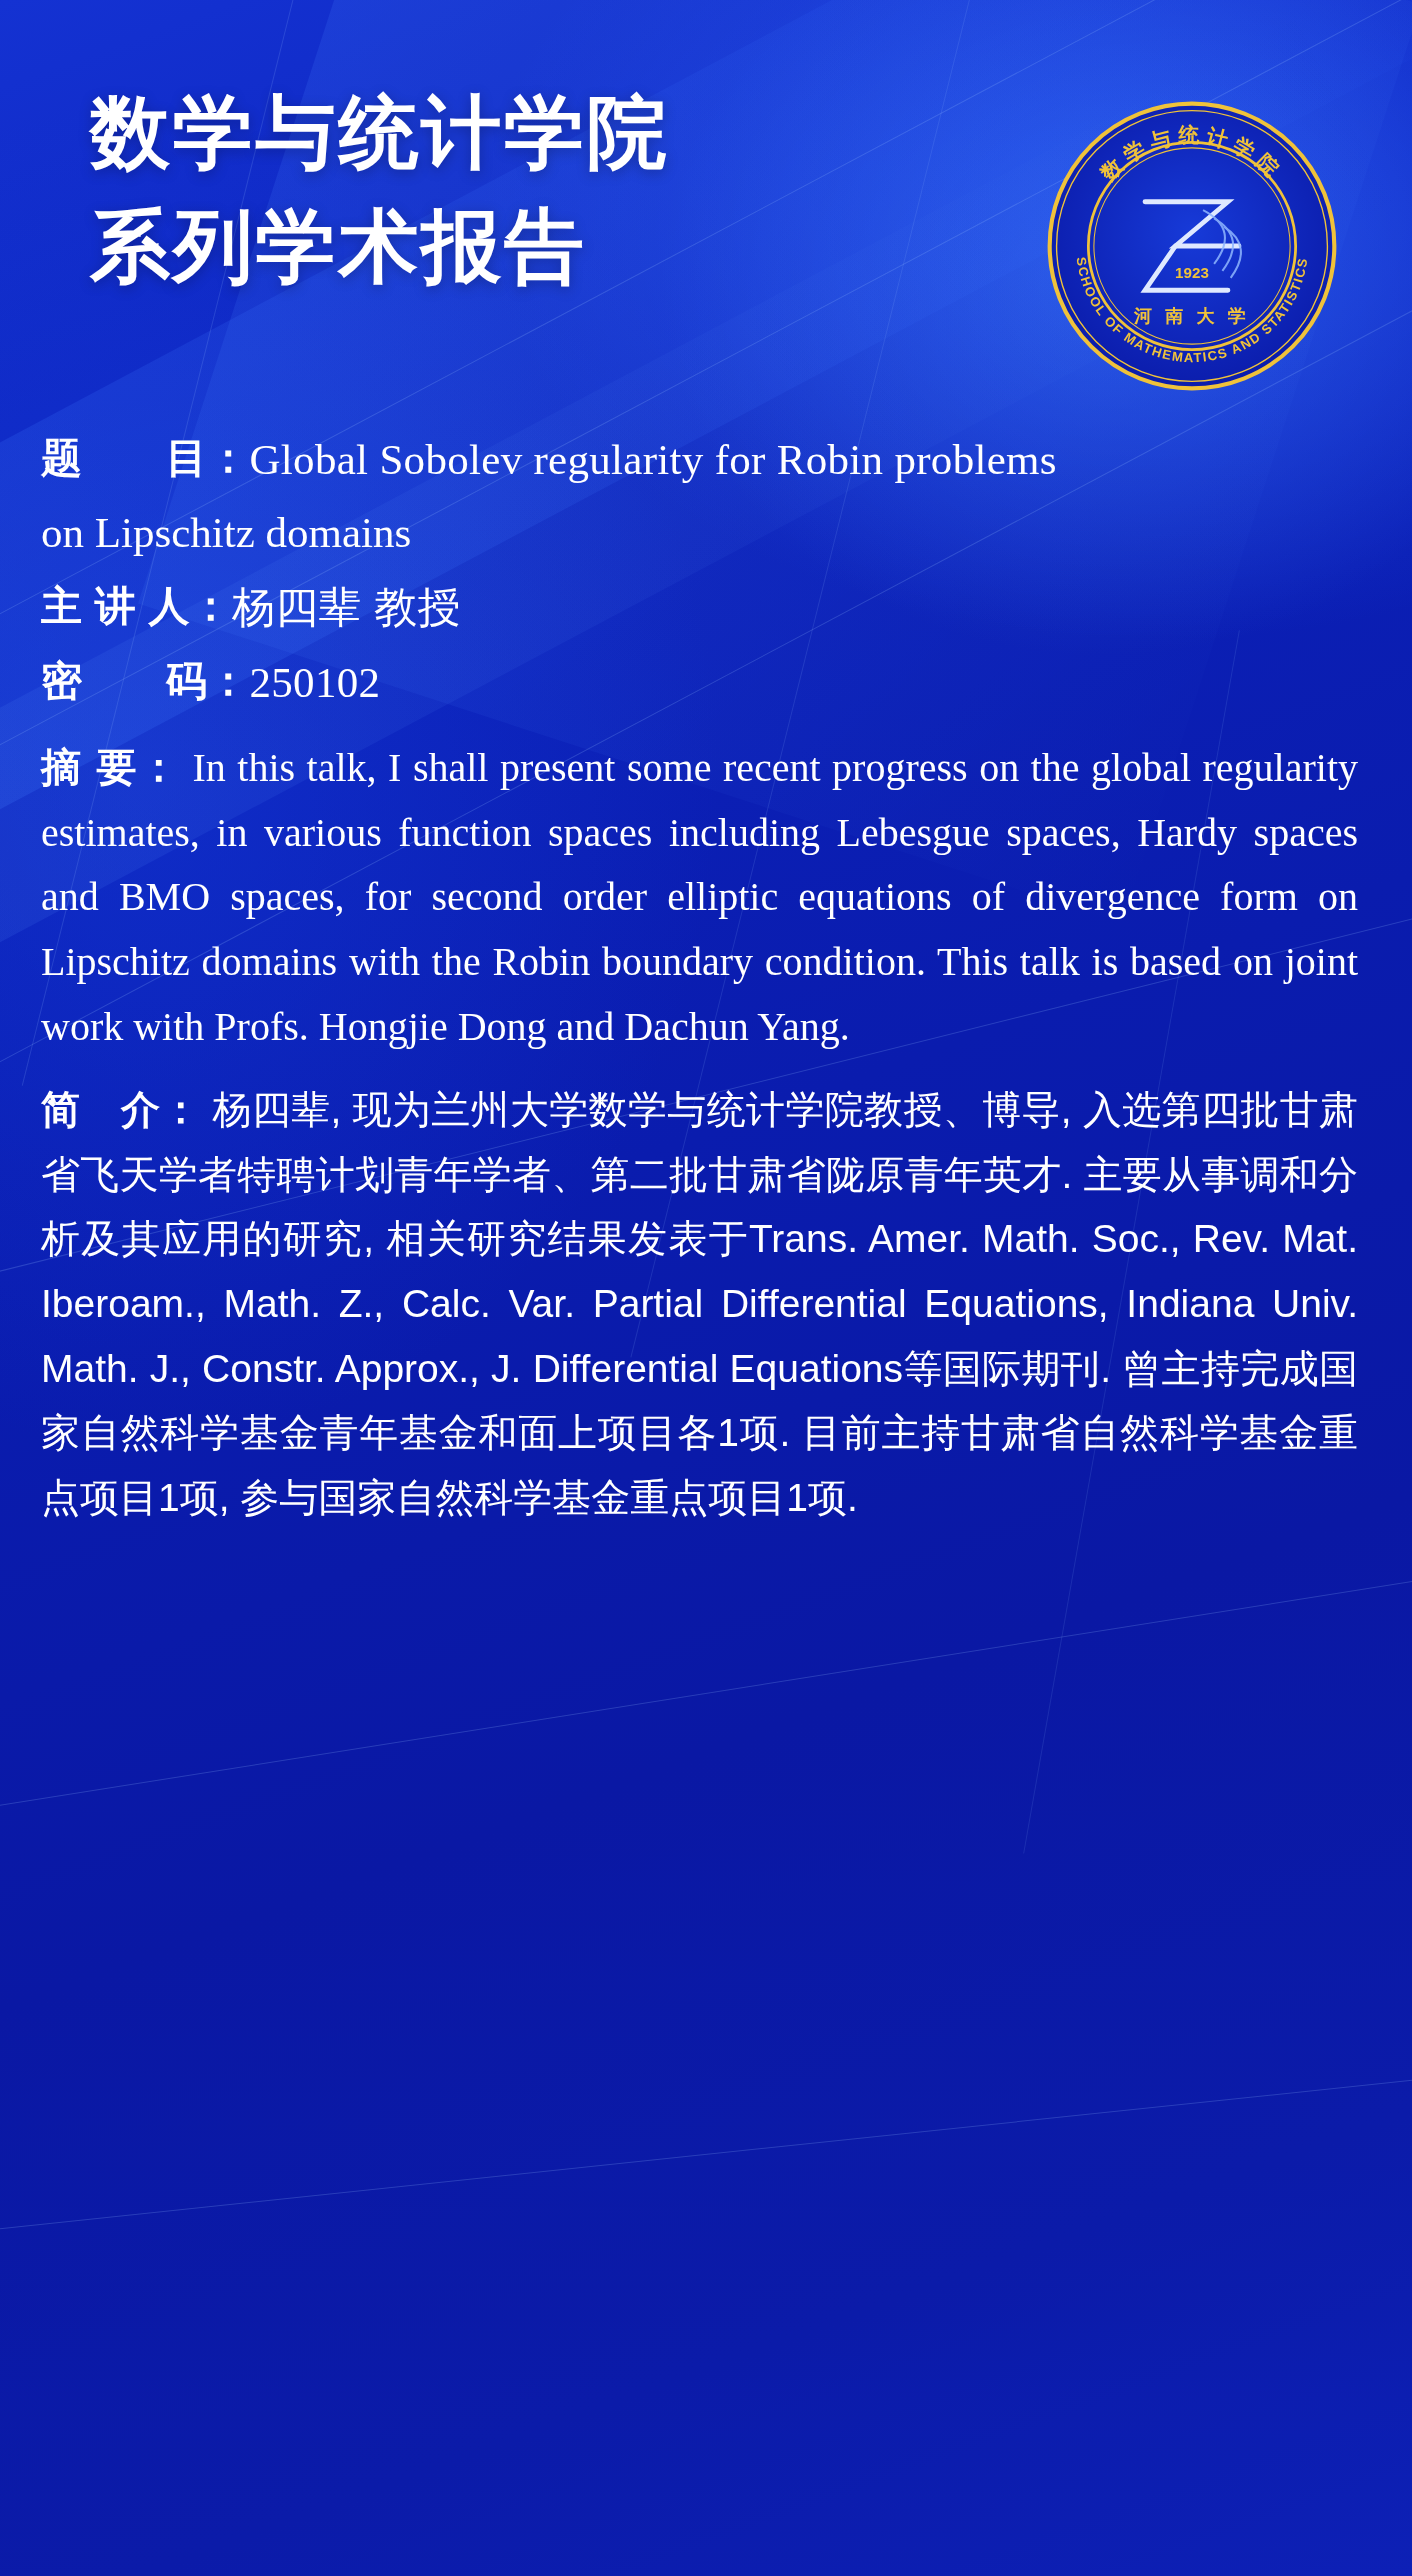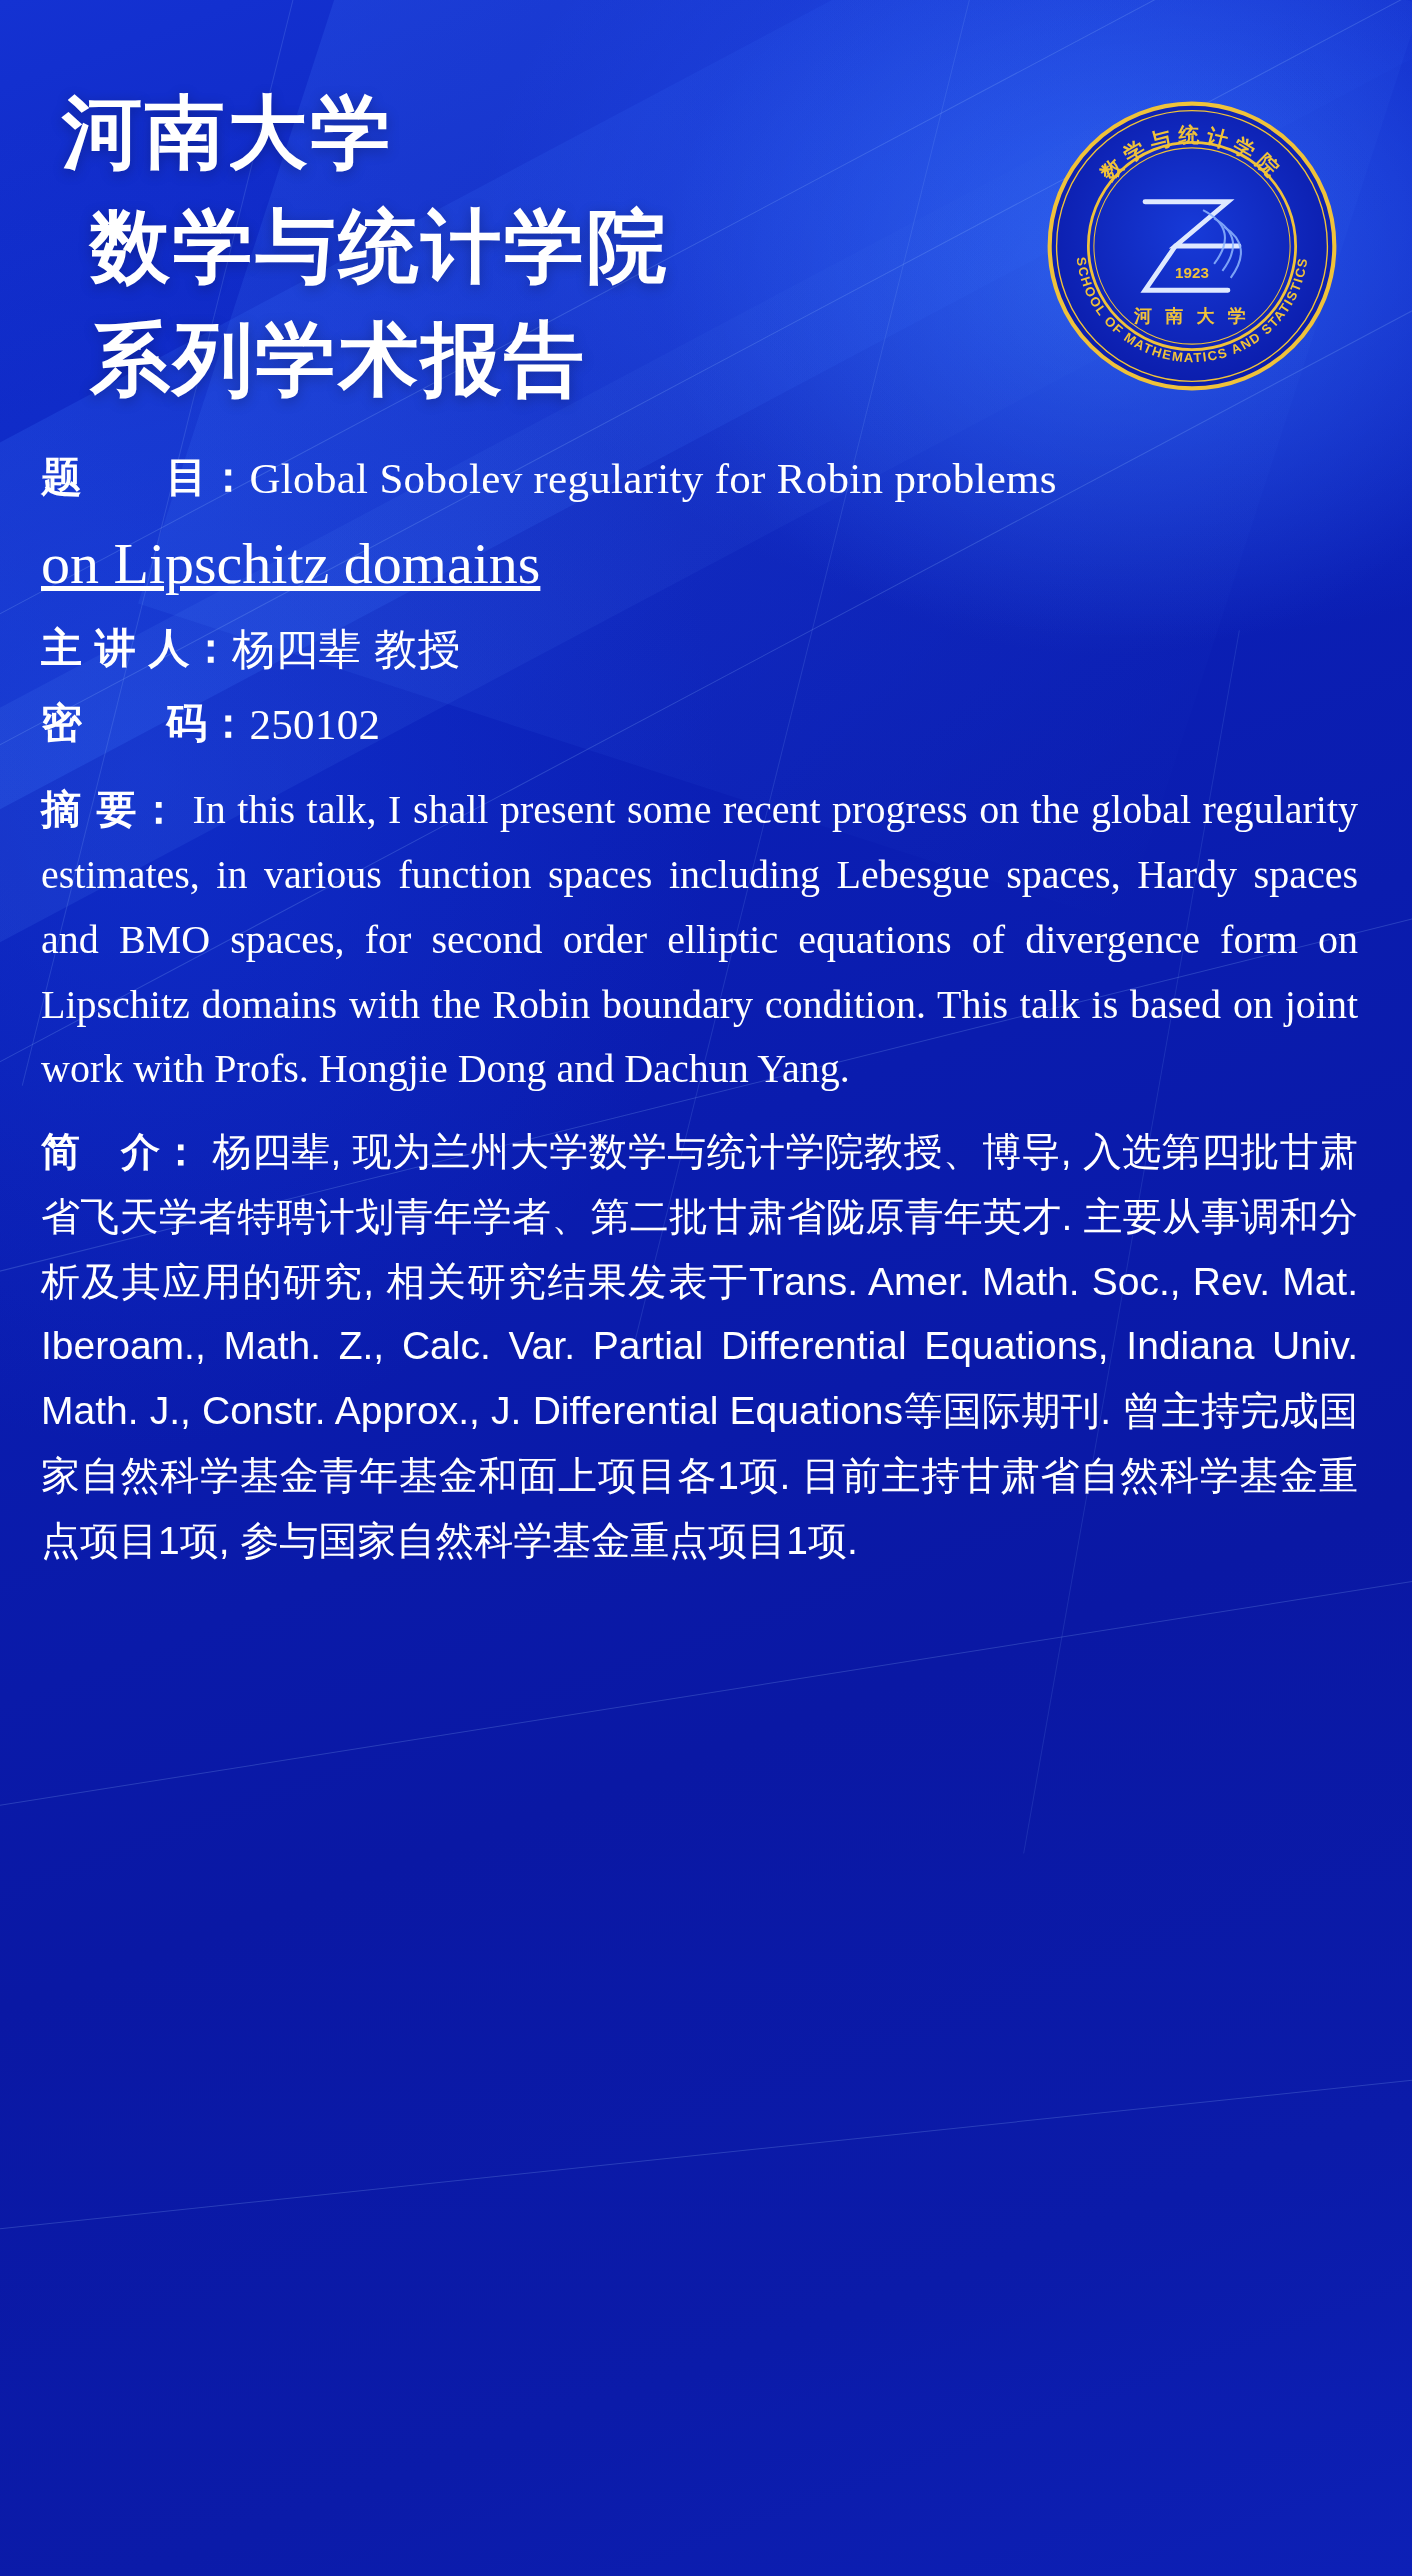--- a/index.html
+++ b/index.html
@@ -116,23 +116,22 @@
     font-size: 43px;
     letter-spacing: 0.3px;
   }
   .value.cjk {
     font-family: "Liberation Sans", sans-serif;
     font-weight: normal;
   }
   .title-row .value { line-height: 1.6; }
   .cont-line {
     font-family: "Liberation Serif", serif;
-    font-size: 58px;
+    font-size: 43px;
     margin: -2.8px 0 7px 0;
-    text-decoration: underline;
   }
 
   
   .para {
     position: relative;
     margin: 18px 55px 0 41px;
     font-size: 40px;
     line-height: 1.62;
     text-align: justify;
     text-justify: inter-word;
@@ -162,21 +161,20 @@
   <div class="geo geo-line geo-line-3"></div>
   <div class="geo geo-line geo-line-4"></div>
   <div class="geo geo-line geo-line-5"></div>
   <div class="geo geo-line geo-line-6"></div>
   <div class="geo geo-vline-1"></div>
   <div class="geo geo-vline-2"></div>
   <div class="geo geo-vline-3"></div>
 
   <div class="header">
     <div class="title-block">
-      <div class="title-line">河南大学</div>
       <div class="title-line indent">数学与统计学院</div>
       <div class="title-line indent">系列学术报告</div>
     </div>
 
     <div class="emblem">
       <svg width="304" height="304" viewBox="0 0 440 440" xmlns="http://www.w3.org/2000/svg">
         <defs>
           <path id="arcTop" d="M 70,220 A 150,150 0 0 1 370,220" fill="none"></path>
           <path id="arcBot" d="M 52,220 A 168,168 0 0 0 388,220" fill="none"></path>
           <radialGradient id="emblemBg" cx="50%" cy="45%" r="60%">

